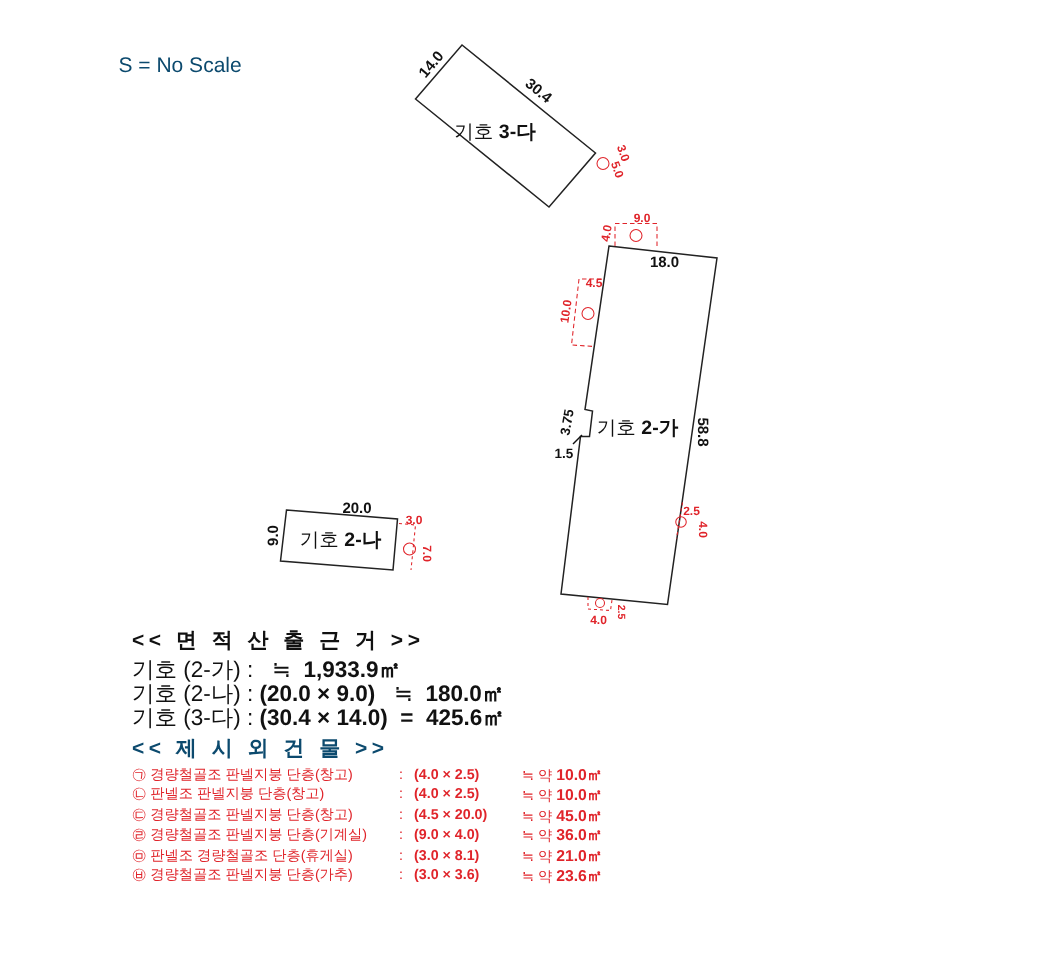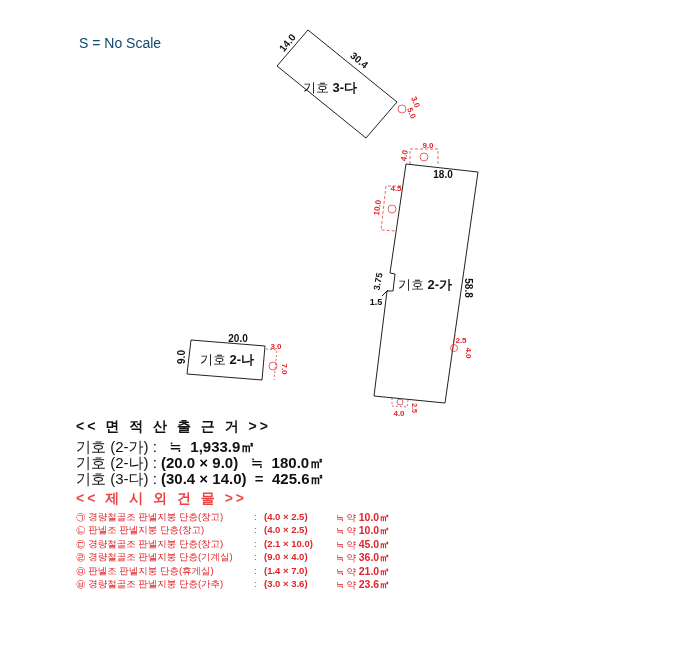--- a/index.html
+++ b/index.html
@@ -1,21 +1,21 @@
 <!DOCTYPE html>
 <html><head>
   <meta charset="utf-8">
   <style>
     html, body { margin: 0; padding: 0; background: #ffffff; }
     body { width: 700px; height: 651px; position: relative; overflow: hidden; font-family: "Liberation Sans", "DejaVu Sans", sans-serif; }
     #drawing { position: absolute; left: 0; top: 0; width: 700px; height: 651px; }
     .scale-label { position: absolute; left: 79px; top: 35px; font-size: 14px; color: #0c4a6e; }
-    .notes { position: absolute; left: 76px; top: 418px; width: 330px; }
+    .notes { position: absolute; left: 88px; top: 418px; width: 330px; }
     .sec-title { font-size: 14px; font-weight: bold; letter-spacing: 3px; color: #111; margin: 0 0 4px 0; line-height: 17px; }
-    .sec-title.red { color: #ef4444; }
+    .sec-title.red { color: #0c4a6e; }
     .row { font-size: 15px; line-height: 16px; color: #111; white-space: nowrap; display: flex; }
     .row .lbl { display: inline-block; }
     .row b { font-weight: bold; }
     .red-rows .row { color: #e0242a; font-size: 9.5px; line-height: 12.4px; }
     .red-rows .c1 { width: 178px; display: inline-block; }
     .red-rows .c2 { width: 72px; display: inline-block; font-weight: bold; }
     .red-rows .c3 { display: inline-block; }
     .red-rows .c3 b { font-weight: bold; font-size: 10.5px; }
     svg text { font-family: "Liberation Sans", "DejaVu Sans", sans-serif; }
   </style>
@@ -102,33 +102,33 @@
       </div>
     <div class="row">
         <span class="c1">㉡ 판넬조 판넬지붕 단층(창고)</span>
         <span style="width:10px;display:inline-block">:</span>
         <span class="c2">(4.0 × 2.5)</span>
         <span class="c3"><span>≒ 약</span> <b>10.0㎡</b></span>
       </div>
     <div class="row">
         <span class="c1">㉢ 경량철골조 판넬지붕 단층(창고)</span>
         <span style="width:10px;display:inline-block">:</span>
-        <span class="c2">(2.1 × 10.0)</span>
+        <span class="c2">(4.5 × 20.0)</span>
         <span class="c3"><span>≒ 약</span> <b>45.0㎡</b></span>
       </div>
     <div class="row">
         <span class="c1">㉣ 경량철골조 판넬지붕 단층(기계실)</span>
         <span style="width:10px;display:inline-block">:</span>
         <span class="c2">(9.0 × 4.0)</span>
         <span class="c3"><span>≒ 약</span> <b>36.0㎡</b></span>
       </div>
     <div class="row">
-        <span class="c1">㉤ 판넬조 판넬지붕 단층(휴게실)</span>
+        <span class="c1">㉤ 판넬조 경량철골조 단층(휴게실)</span>
         <span style="width:10px;display:inline-block">:</span>
-        <span class="c2">(1.4 × 7.0)</span>
+        <span class="c2">(3.0 × 8.1)</span>
         <span class="c3"><span>≒ 약</span> <b>21.0㎡</b></span>
       </div>
     <div class="row">
         <span class="c1">㉥ 경량철골조 판넬지붕 단층(가추)</span>
         <span style="width:10px;display:inline-block">:</span>
         <span class="c2">(3.0 × 3.6)</span>
         <span class="c3"><span>≒ 약</span> <b>23.6㎡</b></span>
       </div>
   </div>
 </div>

